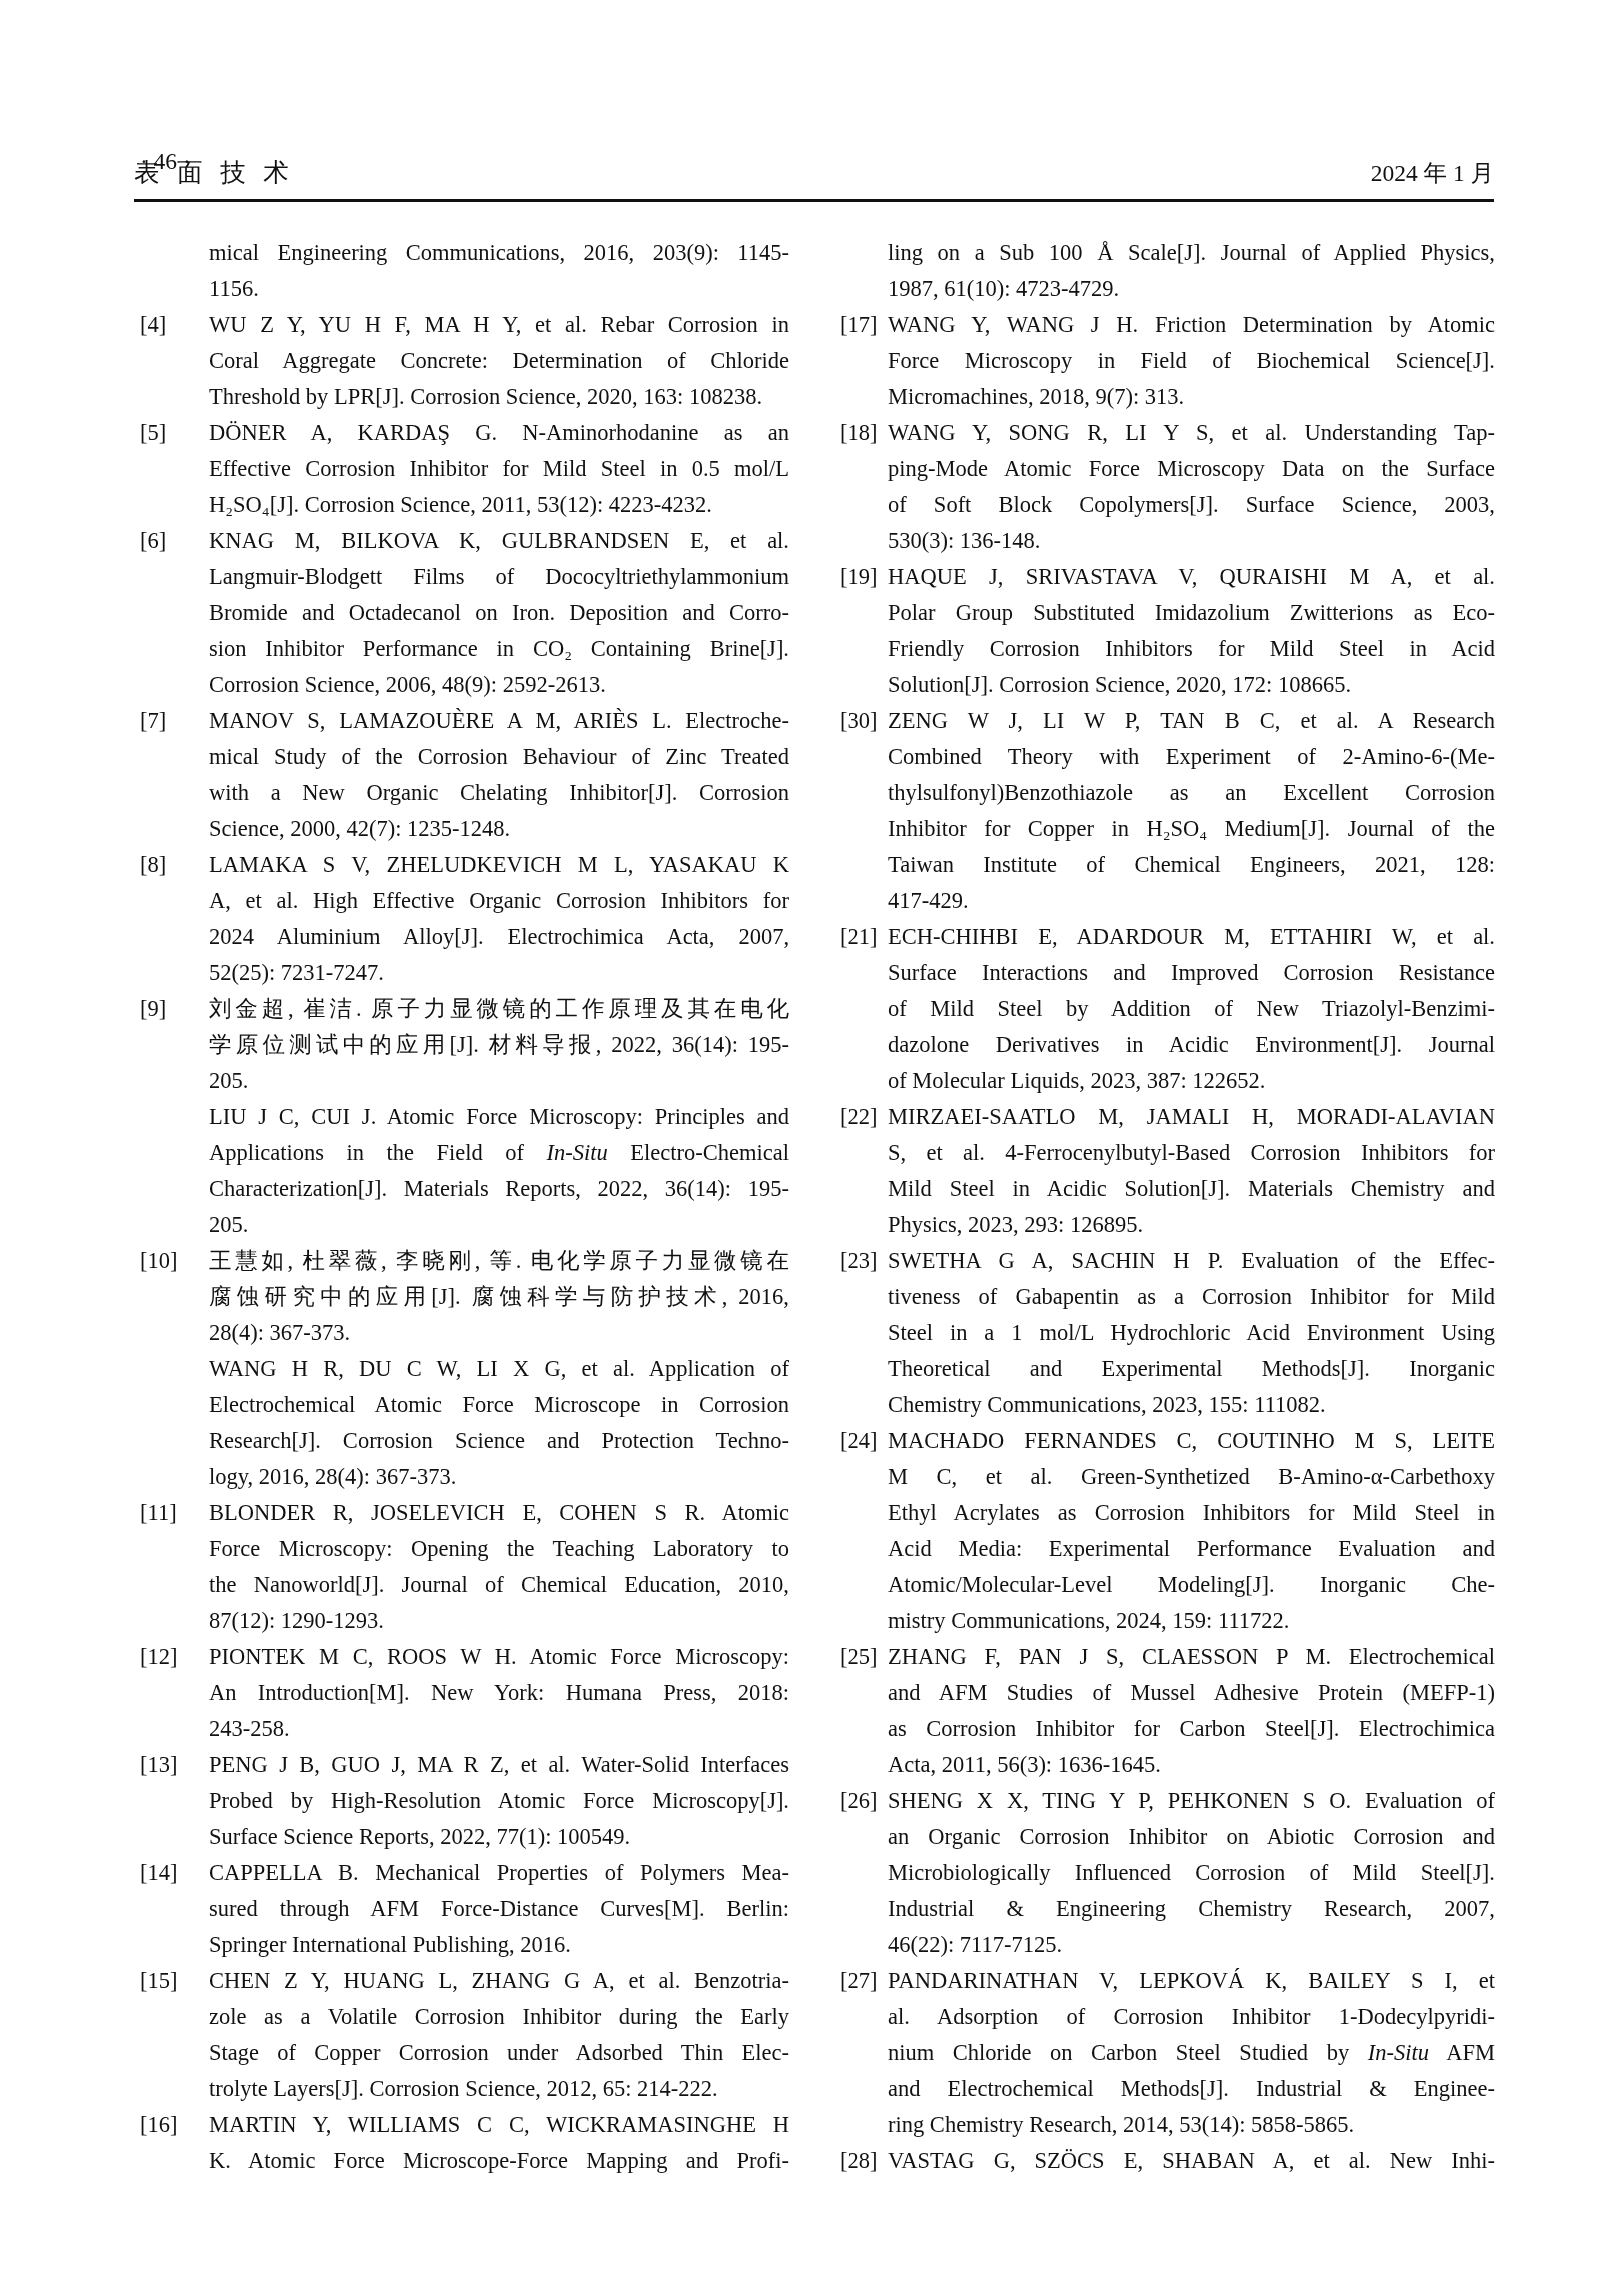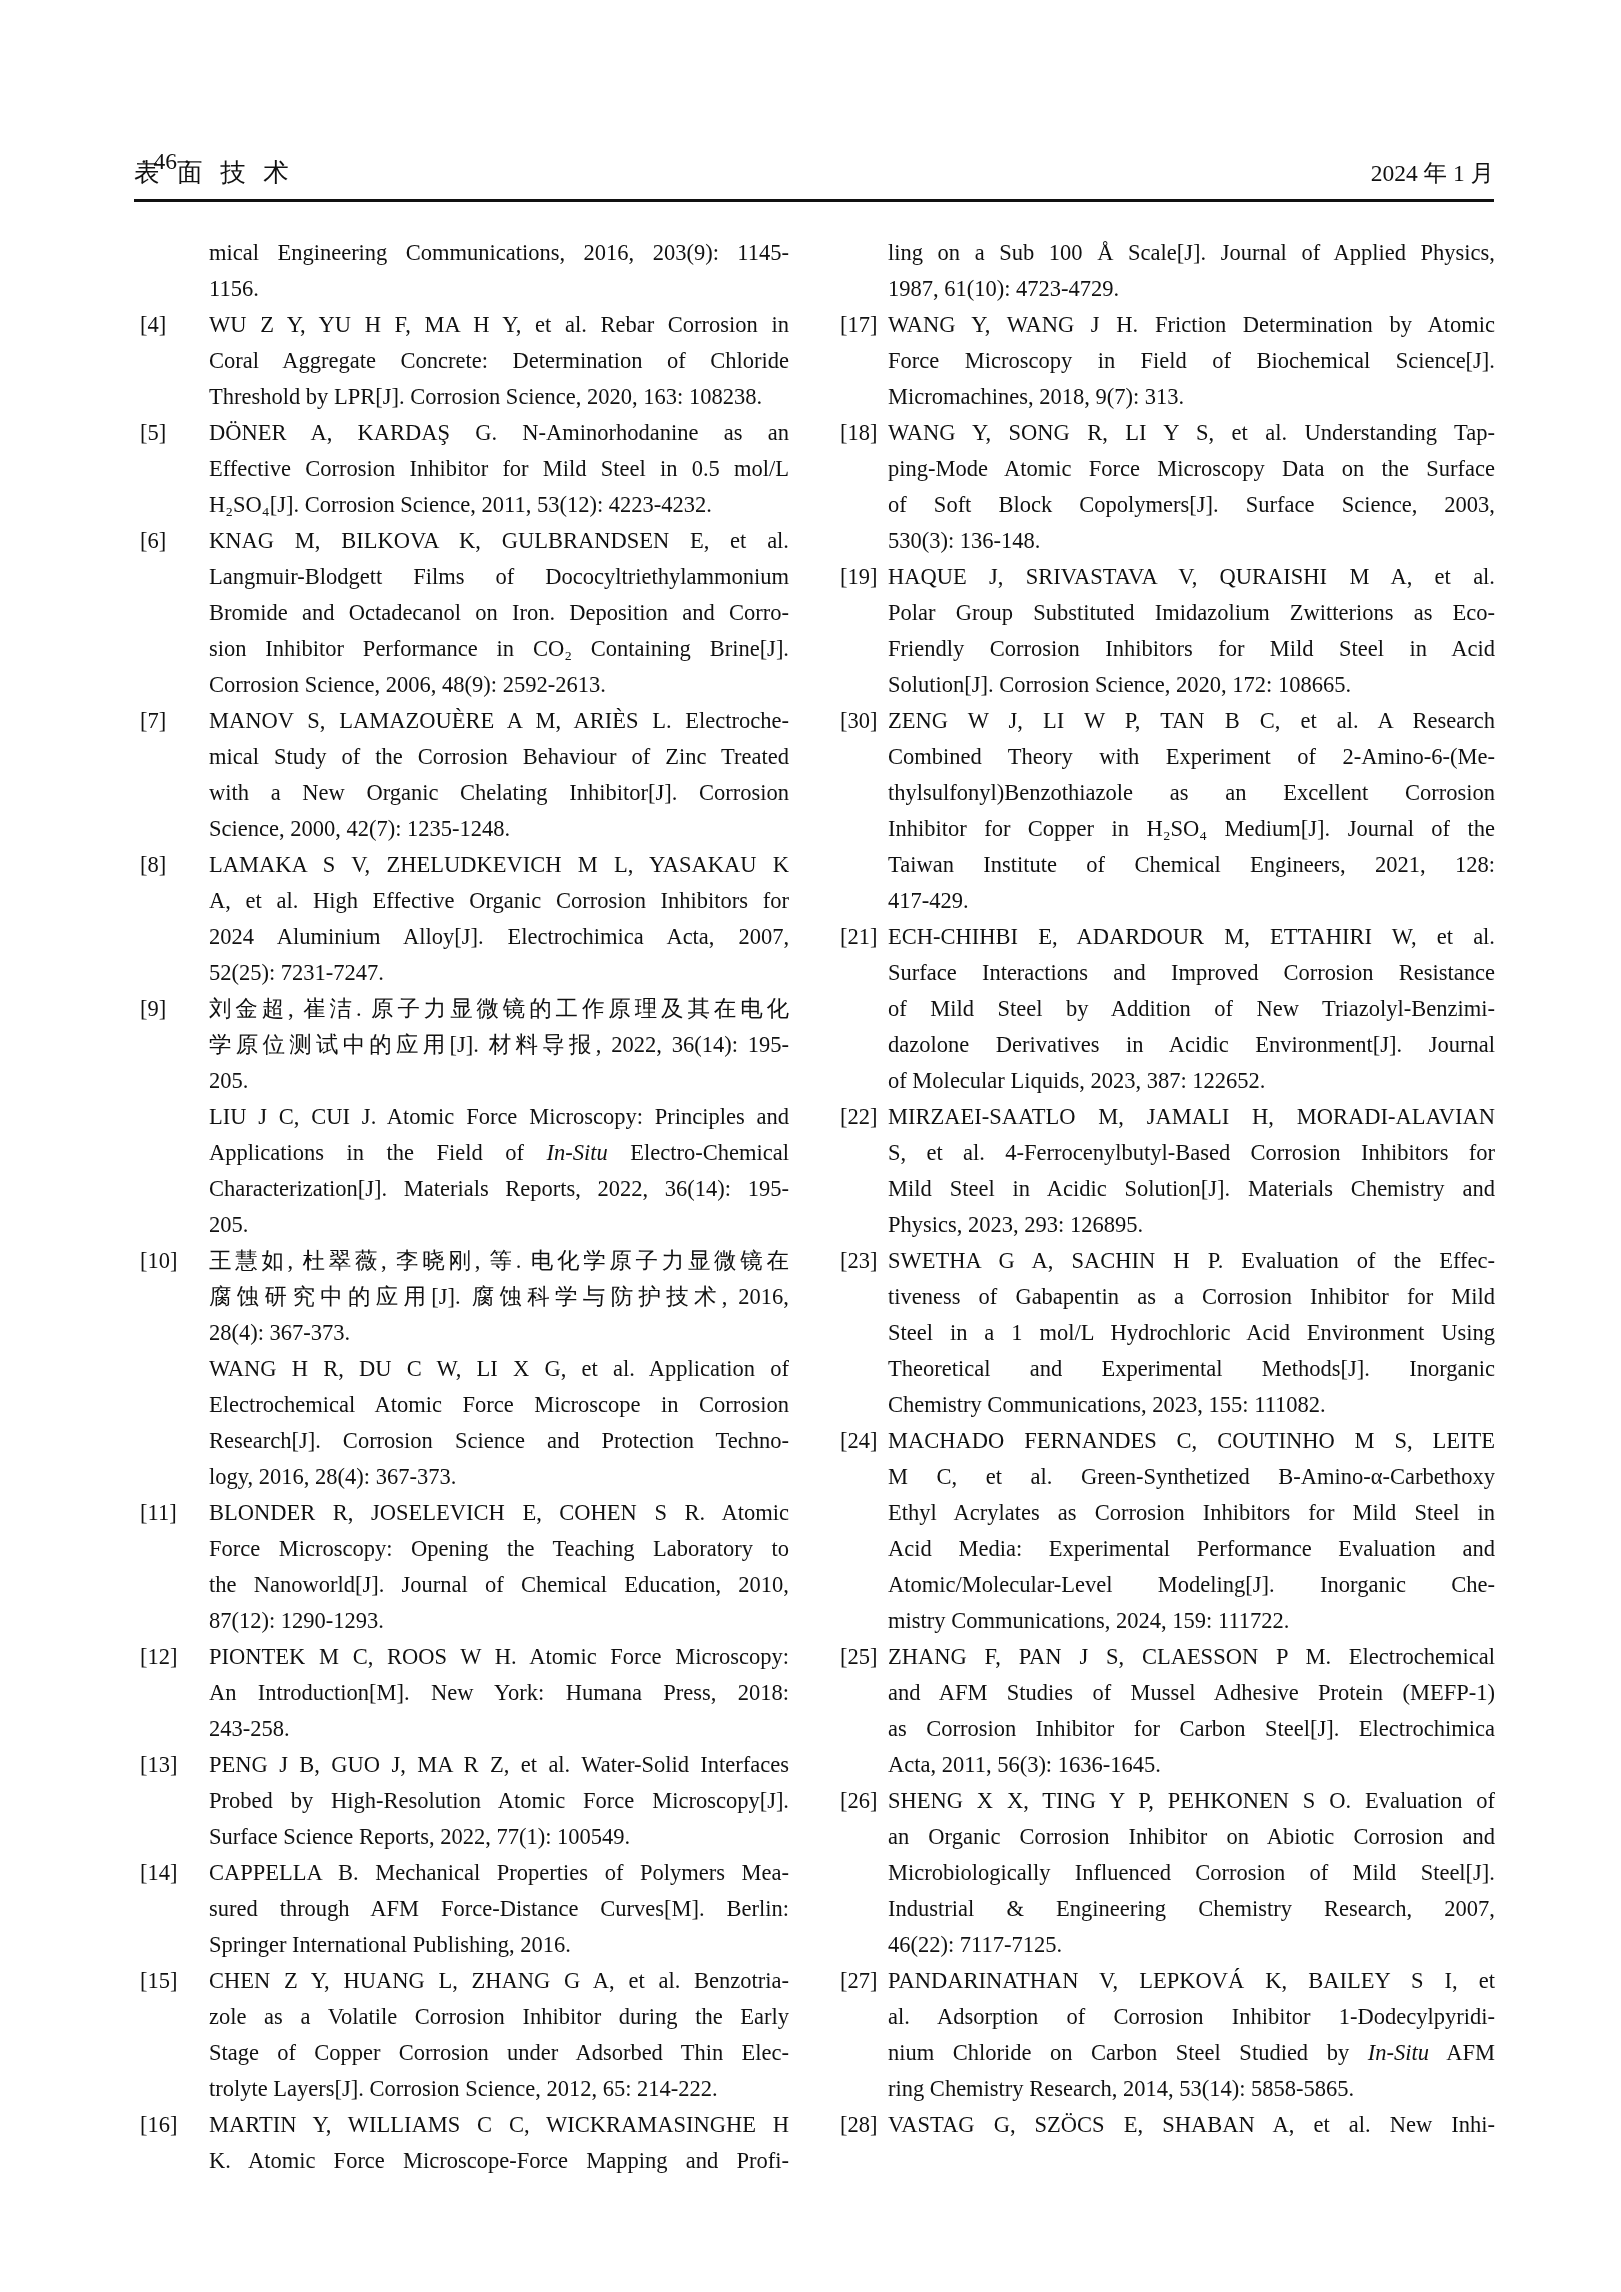--- a/index.html
+++ b/index.html
@@ -258,20 +258,21 @@
         <div class="line">Industrial &amp; Engineering Chemistry Research, 2007,</div>
         <div class="line last">46(22): 7117-7125.</div>
       </div>
     </div>
     <div class="ref">
       <span class="num">[27]</span>
       <div class="lines">
         <div class="line">PANDARINATHAN V, LEPKOVÁ K, BAILEY S I, et</div>
         <div class="line">al. Adsorption of Corrosion Inhibitor 1-Dodecylpyridi-</div>
         <div class="line">nium Chloride on Carbon Steel Studied by <i>In-Situ</i> AFM</div>
+        <div class="line">and Electrochemical Methods[J]. Industrial &amp; Enginee-</div>
         <div class="line last">ring Chemistry Research, 2014, 53(14): 5858-5865.</div>
       </div>
     </div>
     <div class="ref">
       <span class="num">[28]</span>
       <div class="lines">
         <div class="line">VASTAG G, SZÖCS E, SHABAN A, et al. New Inhi-</div>
       </div>
     </div>
   </div>

